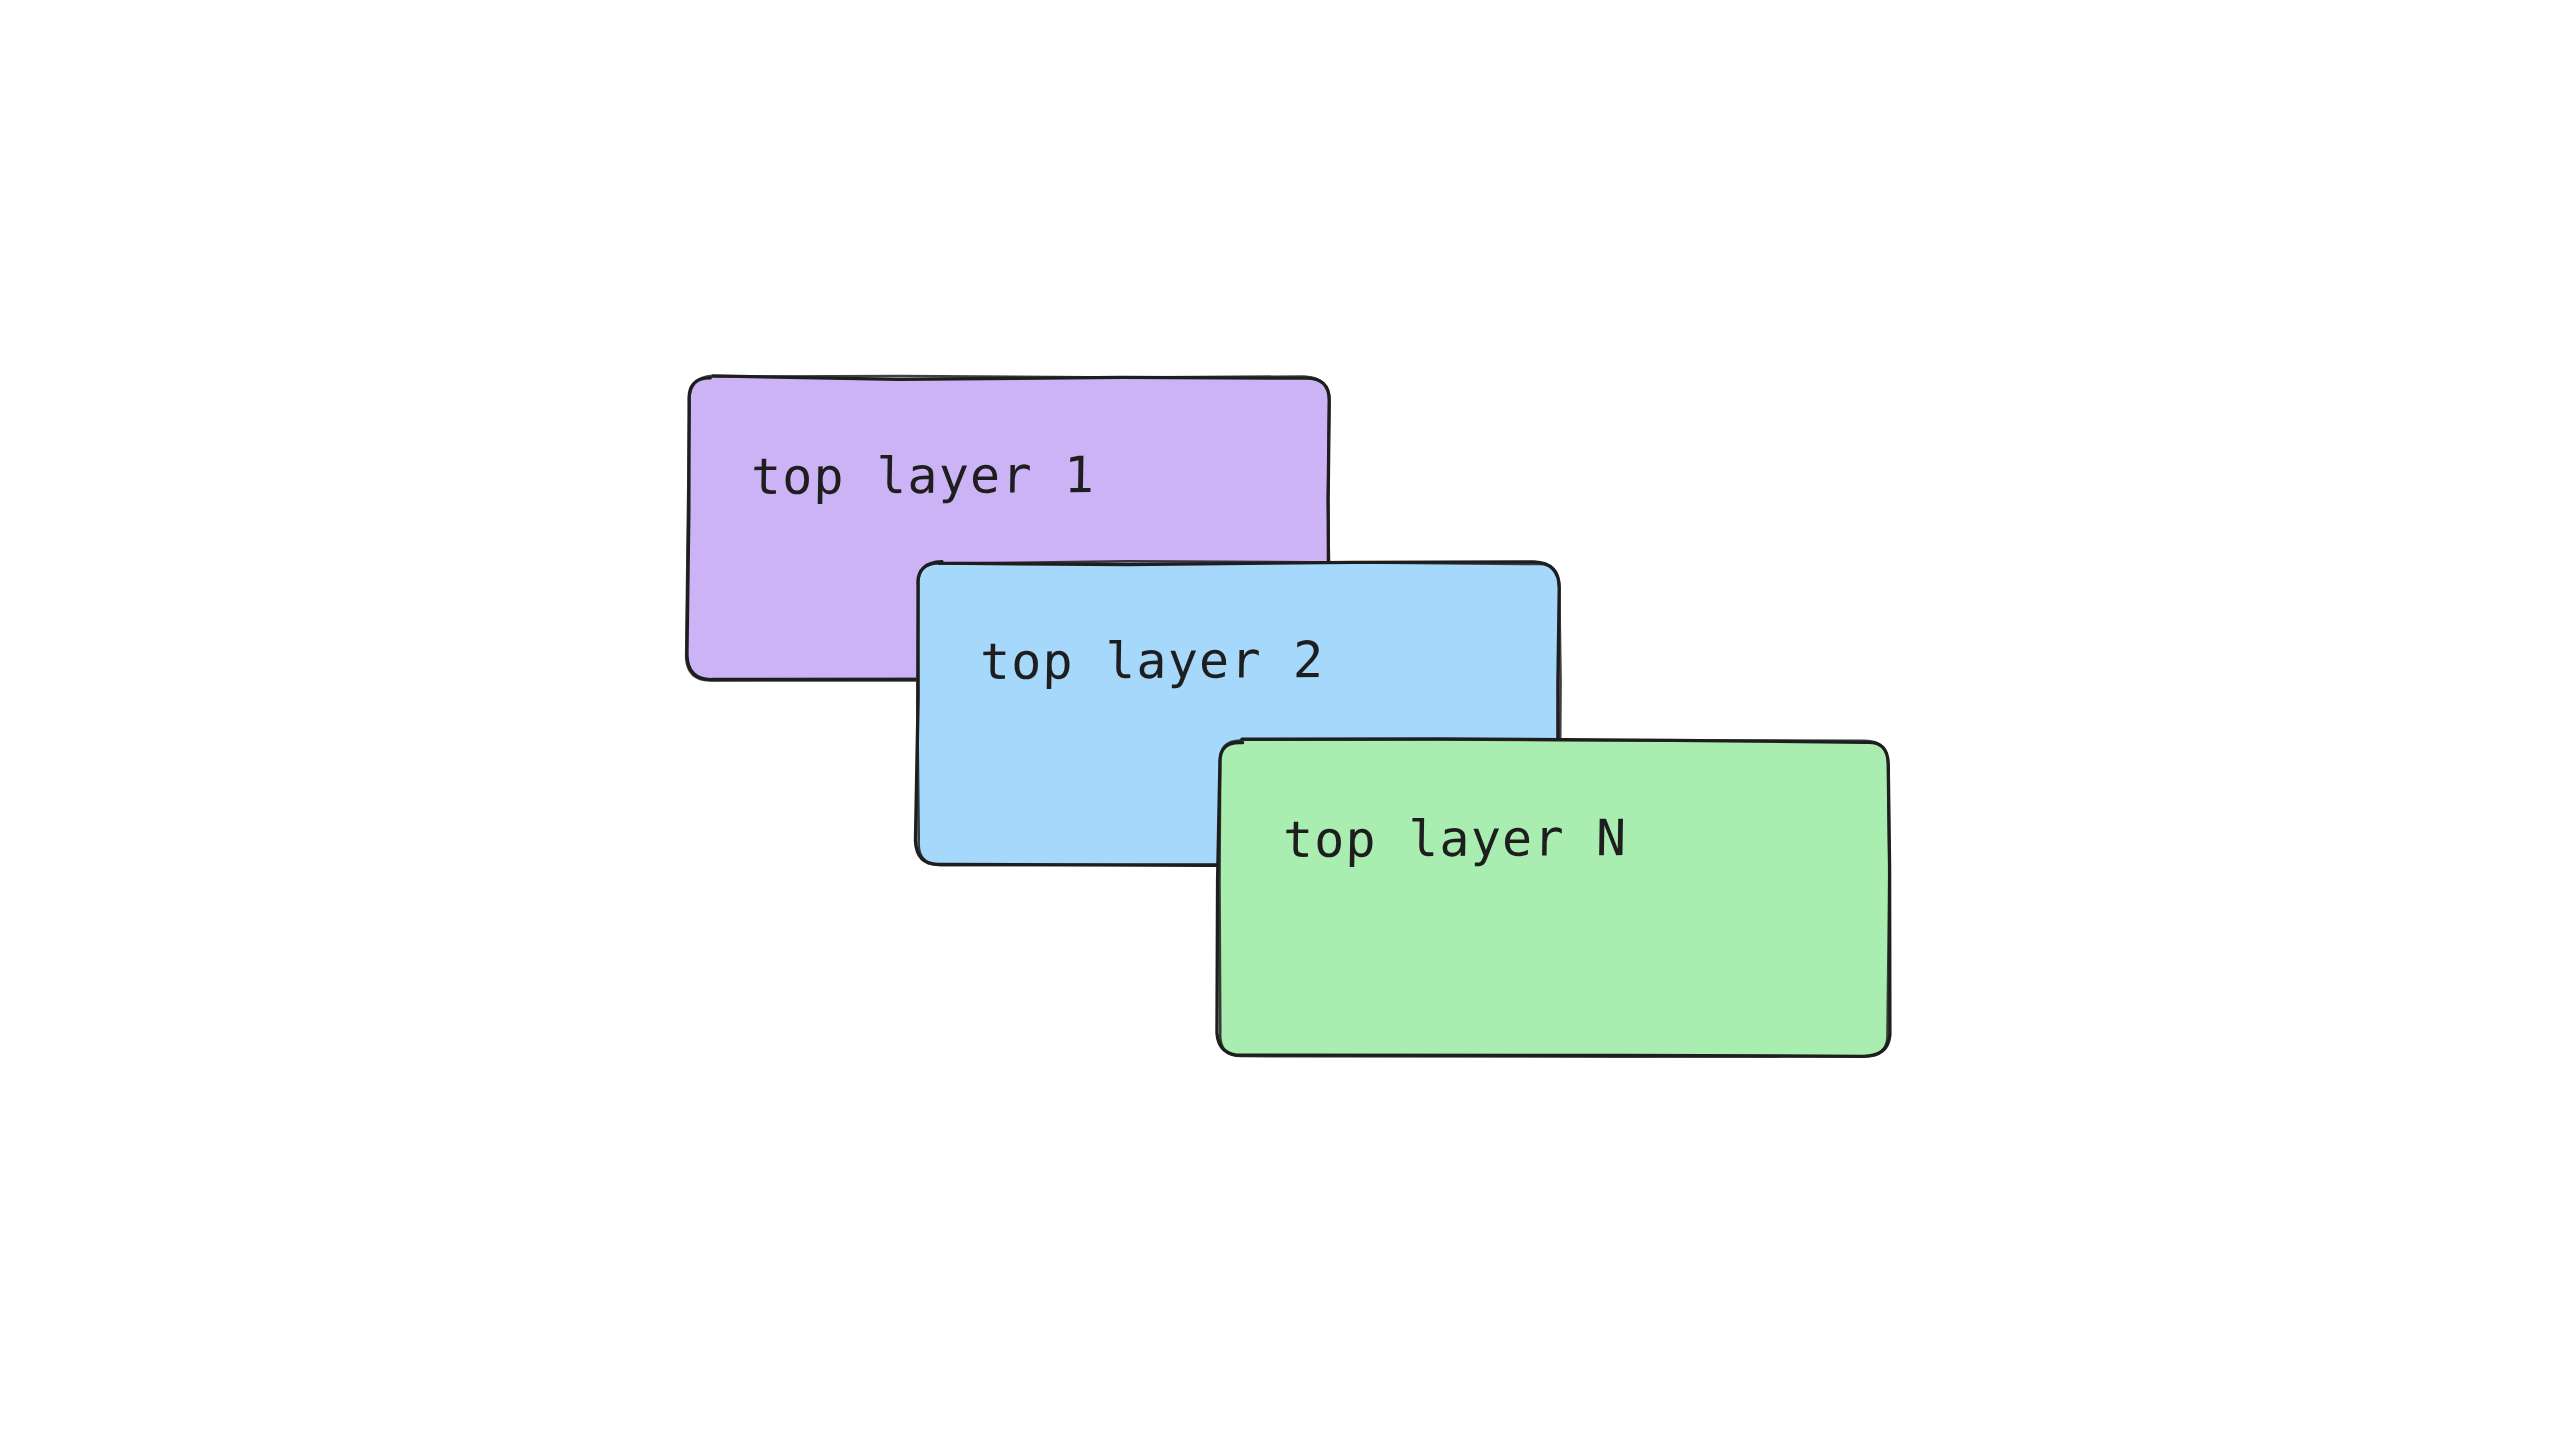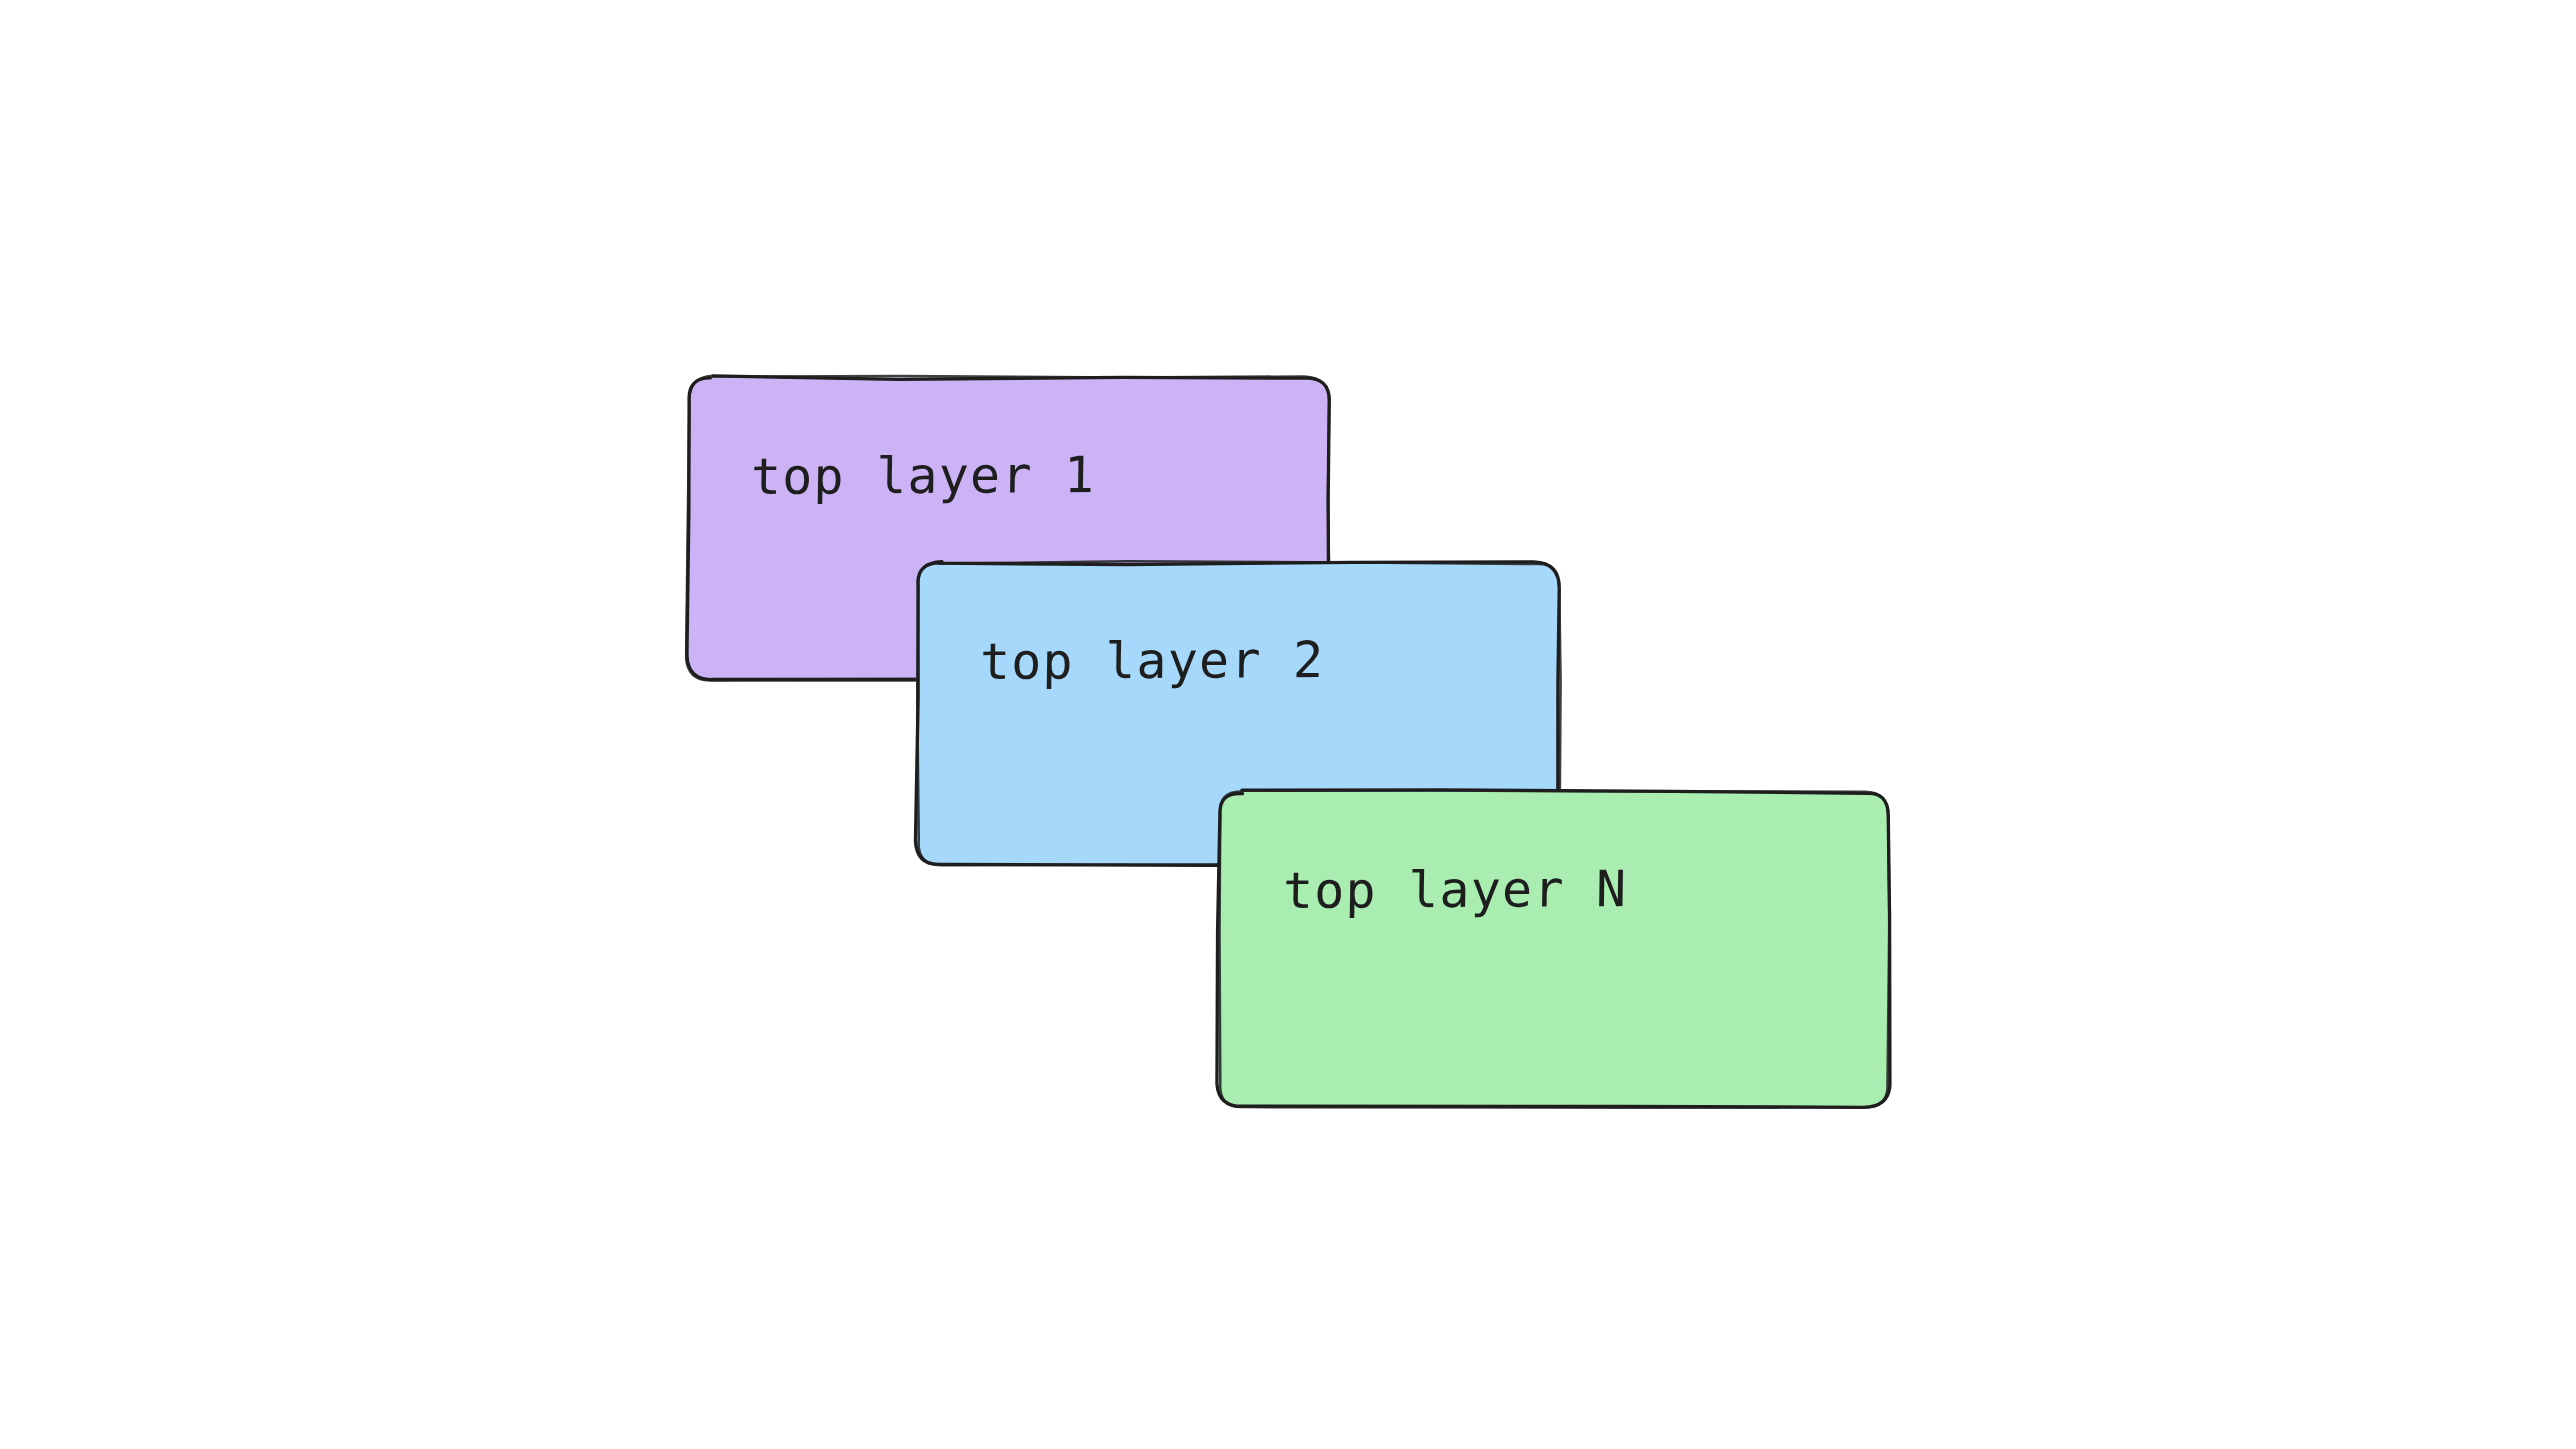--- a/index.html
+++ b/index.html
@@ -67,21 +67,21 @@
       <div class="card-label" style="left: 68px; top: 78px;">top layer 1</div>
     </div>
     <div class="layer-card" style="left: 912px; top: 558px; width: 652px; height: 312px; z-index: 2;">
       <svg class="card-svg" viewBox="-6 -6 822 399" preserveAspectRatio="none">
         <path d="M 30 0 L 780 0 Q 810 0 810 30 L 810 357 Q 810 387 780 387 L 30 387 Q 0 387 0 357 L 0 30 Q 0 0 30 0 Z" fill="#a5d8fb" stroke="none"></path>
         <path d="M 28.07781893004115 0.49273834019204377 L 264.95817215363513 2.5580709876543213 L 549.3171262002744 -0.49723885459533607 L 778.2151748971194 -1.159411865569273 Q 810 0 810 32.20910836762689 L 808.331058127572 153.22979080932785 L 808.1831875857339 354.7266049382716 Q 810 387 779.4514008916324 387 L 485.77856310013715 387.49998508230453 L 28.872085048010973 385.7619015775034 Q 0 387 -1.6545576131687243 355.8585099451303 L 1.7499087791495198 172.13680555555555 L 1.5773422496570642 27.559134087791495 Q 0 0 31.80502057613169 -1.2047513717421123" fill="none" stroke="#1e1e1e" stroke-width="4.2" stroke-linecap="round" stroke-linejoin="round" opacity="1"></path>
         <path d="M 29.654514746227708 1.3405246913580247 L 267.01902434842253 -1.8556652949245542 L 551.1559619341565 -0.3494262688614541 L 781.8221176268861 1.814917695473251 Q 810 0 810 32.448355624142664 L 811.7181711248286 152.28405864197532 L 810.3282990397805 359.2082390260631 Q 810 387 779.9300514403292 387 L 486.50731652949247 385.6349375857339 L 30.919562757201646 386.9520747599451 Q 0 387 2.546212277091907 354.41925925925926 L 0.5804682784636489 176.41381001371744 L 1.9958076131687243 30.105480109739368 Q 0 0 29.369370713305898 1.215874485596708" fill="none" stroke="#1e1e1e" stroke-width="3.2" stroke-linecap="round" stroke-linejoin="round" opacity="0.85"></path>
       </svg>
       <div class="card-label" style="left: 68px; top: 78px;">top layer 2</div>
     </div>
-    <div class="layer-card" style="left: 1214px; top: 787px; width: 679px; height: 325px; z-index: 3;">
+    <div class="layer-card" style="left: 1214px; top: 736px; width: 679px; height: 325px; z-index: 3;">
       <svg class="card-svg" viewBox="-6 -6 856 416" preserveAspectRatio="none">
         <path d="M 30 0 L 814 0 Q 844 0 844 30 L 844 374 Q 844 404 814 404 L 30 404 Q 0 404 0 374 L 0 30 Q 0 0 30 0 Z" fill="#a9edb0" stroke="none"></path>
         <path d="M 29.172230795610425 -1.9825 L 279.5863700274349 -2.1935048010973937 L 572.8307150205762 -0.5185065157750344 L 815.6287225651578 2.247448559670782 Q 844 0 844 30.61792352537723 L 845.6839056927298 161.39436728395063 L 846.1089780521262 376.3037328532236 Q 844 404 812.9181378600823 404 L 507.0991066529492 402.80289437585736 L 31.78542695473251 402.55497599451303 Q 0 404 -2.2694050068587104 374.1629012345679 L -1.5097230795610423 179.39263717421127 L 1.4172273662551442 30.730603566529492 Q 0 0 30.04264231824417 2.5150720164609055" fill="none" stroke="#1e1e1e" stroke-width="4.2" stroke-linecap="round" stroke-linejoin="round" opacity="1"></path>
         <path d="M 30.748926611796982 -1.1347136488340193 L 276.44722222222225 -1.407241083676269 L 574.6695507544582 -0.37069393004115214 L 814.0356652949246 0.021778120713305784 Q 844 0 844 30.857170781893004 L 845.4310186899863 160.4486351165981 L 843.0540895061729 375.5853669410151 Q 844 404 813.3967884087791 404 L 507.8278600823045 404.5778468792867 L 28.63290466392318 403.7451491769547 Q 0 404 1.9313648834019204 372.72365054869687 L 0.9608364197530864 183.66964163237313 L 1.8356927297668035 28.076949588477365 Q 0 0 27.606992455418382 -0.2643021262002744" fill="none" stroke="#1e1e1e" stroke-width="3.2" stroke-linecap="round" stroke-linejoin="round" opacity="0.85"></path>
       </svg>
       <div class="card-label" style="left: 69px; top: 78px;">top layer N</div>
     </div>
   </div>
 
 

